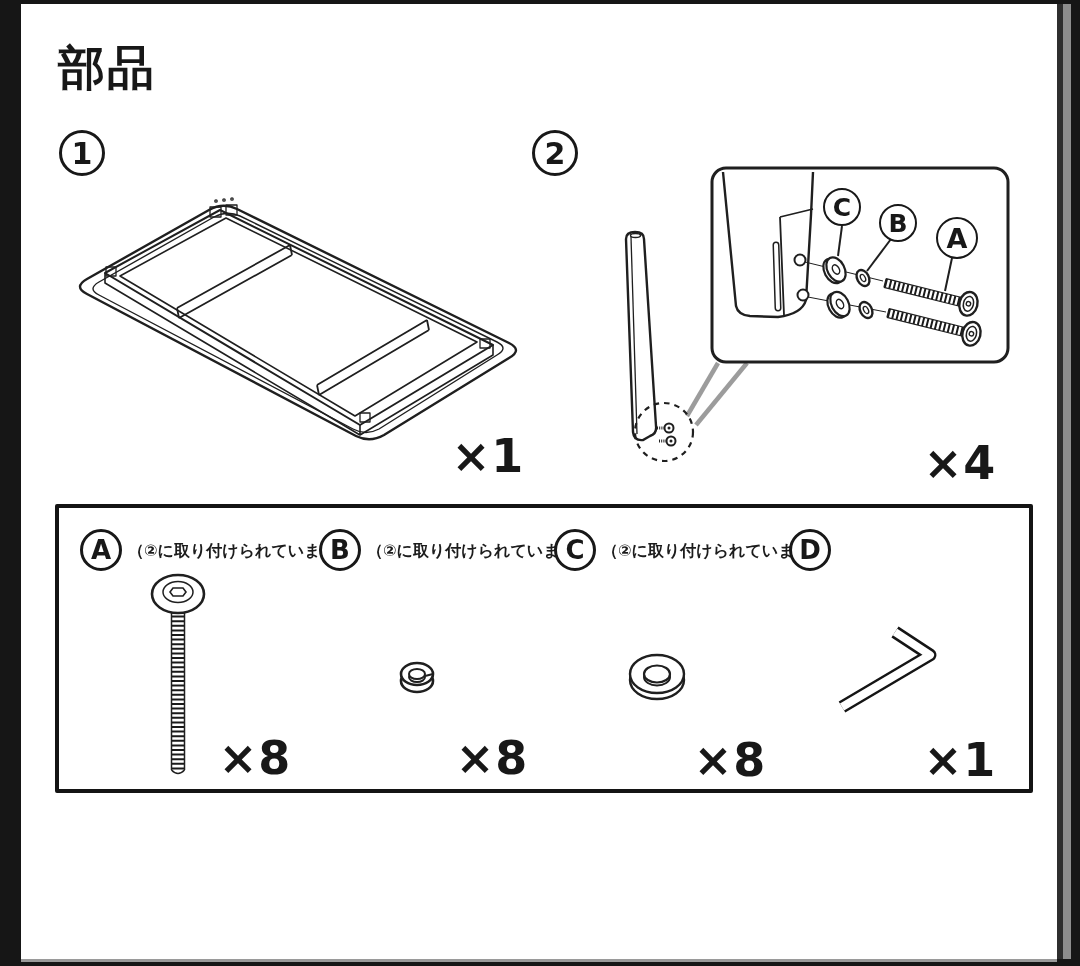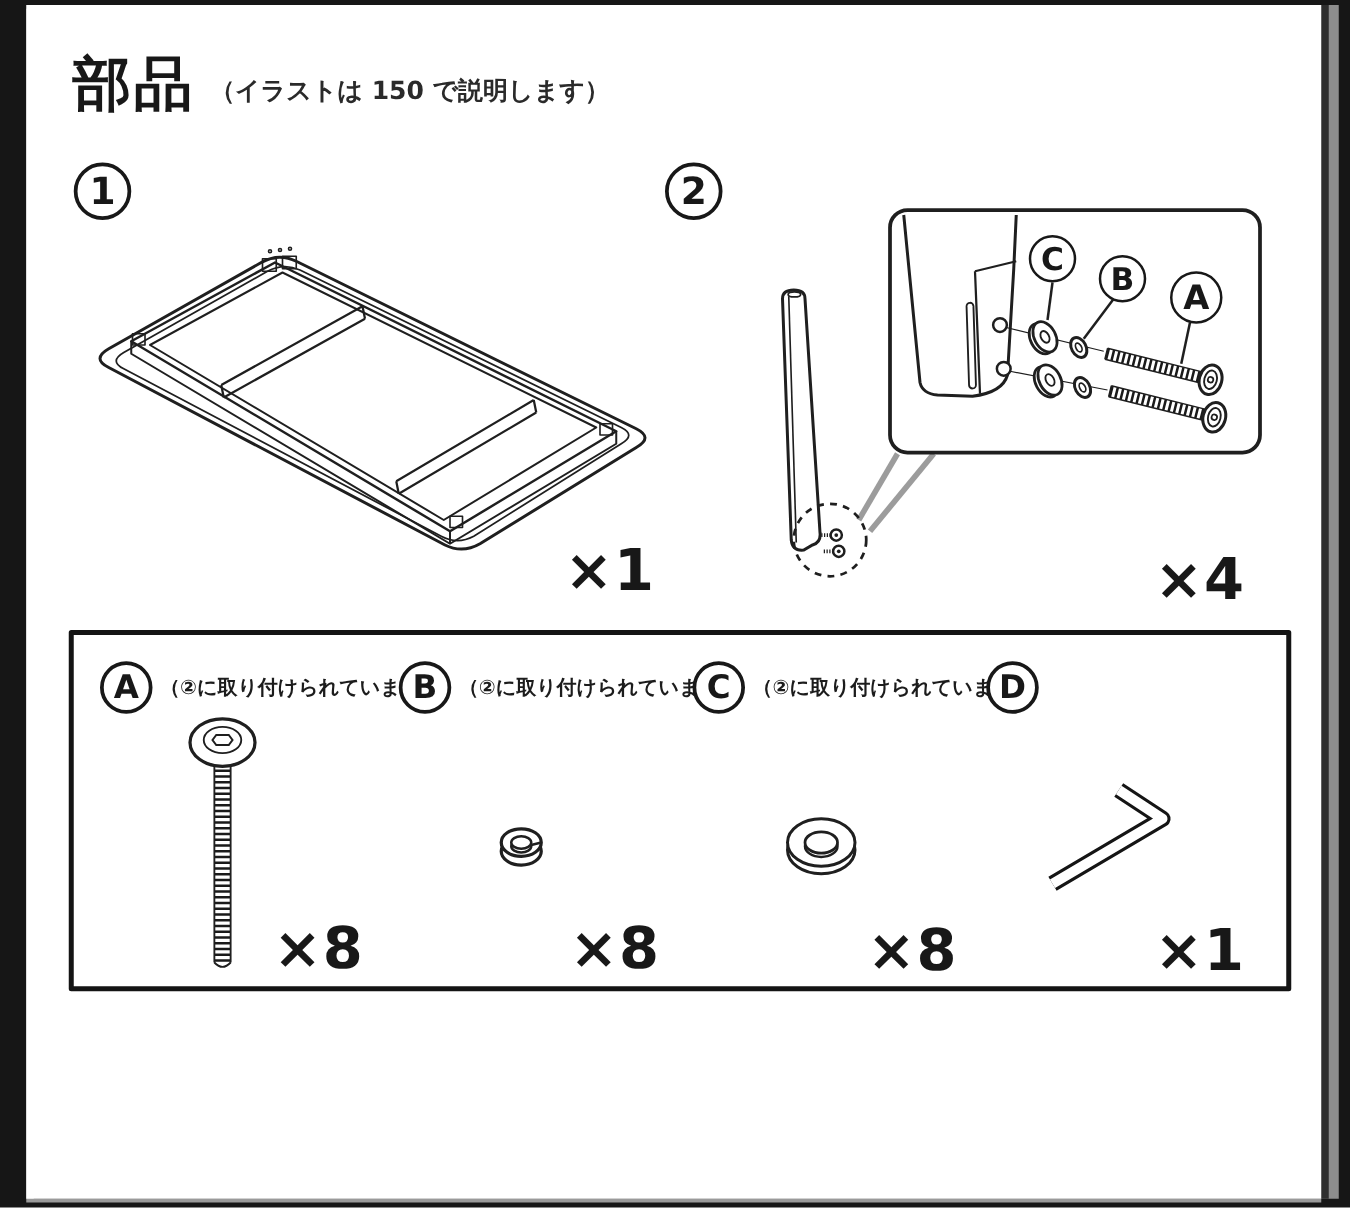--- a/index.html
+++ b/index.html
@@ -41,21 +41,20 @@
   svg .ln{stroke:#1f1f1f;fill:none;}
   svg .fill{fill:#ffffff;stroke:#1f1f1f;}
 </style>
 </head>
 <body>
 
 <div class="page">
 
   <div class="header">
     <div class="title">部品</div>
-    <div class="subtitle">（イラストは 150 で説明します）</div>
   </div>
 
   <div class="badge num" style="left:38px;top:126px;">1</div>
   <div class="badge num" style="left:511px;top:126px;">2</div>
 
   <svg style="left:39px;top:187px;" width="480" height="266" viewBox="0 0 480 266">
     <g stroke-linejoin="round">
       <path class="ln" stroke-width="2.4" d="M177,18 L449,152 Q463,159 449,167 L324,244 Q310,252 296,245 L27,103 Q13,96 27,88 L149,19 Q163,11 177,18 Z"></path>
       <path class="ln" stroke-width="1.4" d="M180,25 L437,151 Q449,157 437,164 L319,238 Q306,245 293,238 L39,104 Q27,98 39,91 L154,26 Q167,19 180,25 Z"></path>
 

